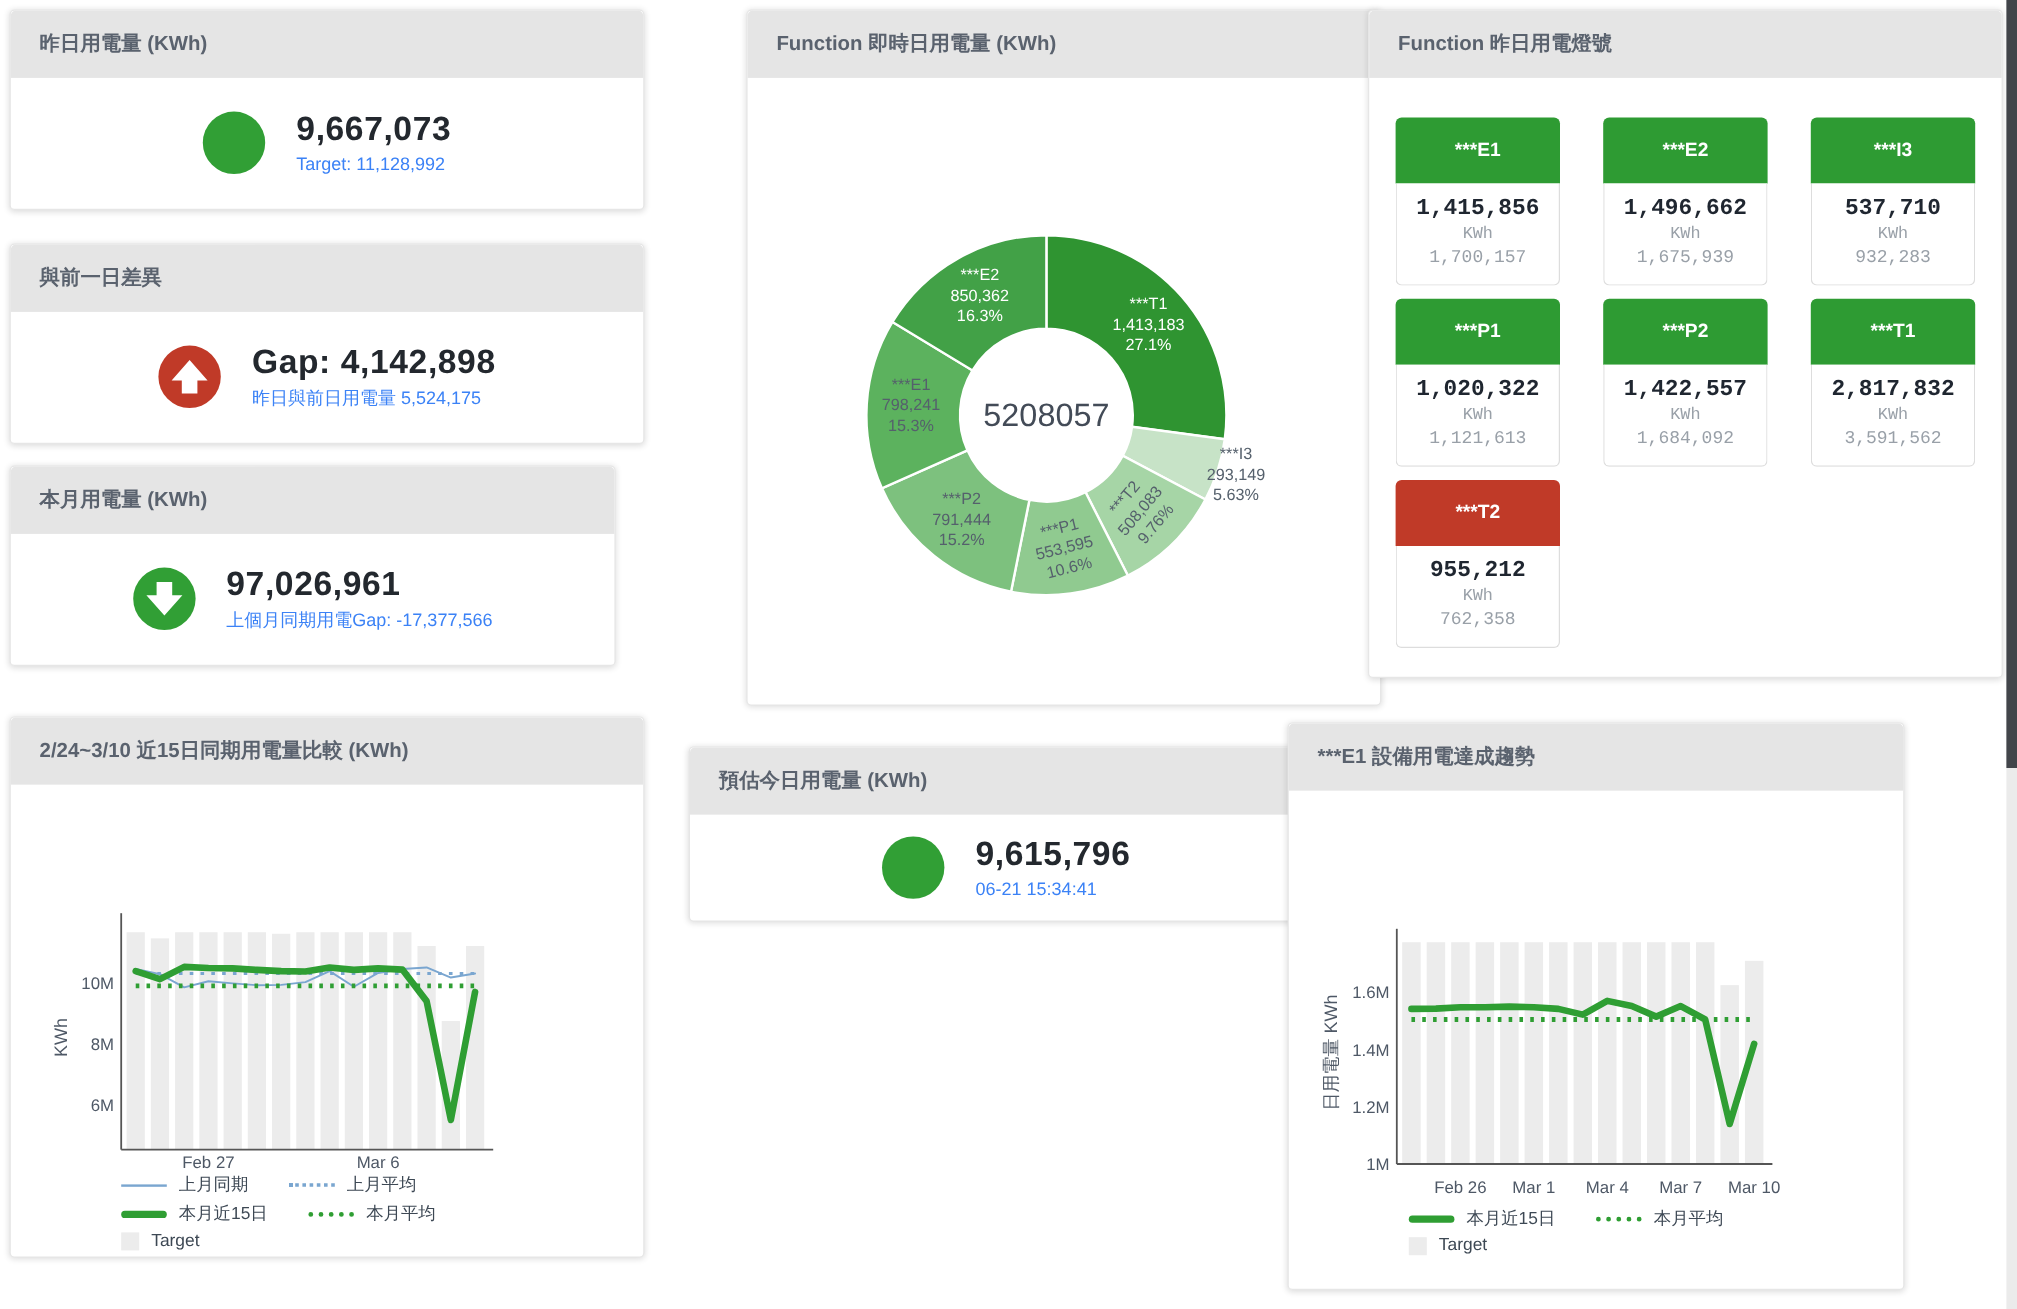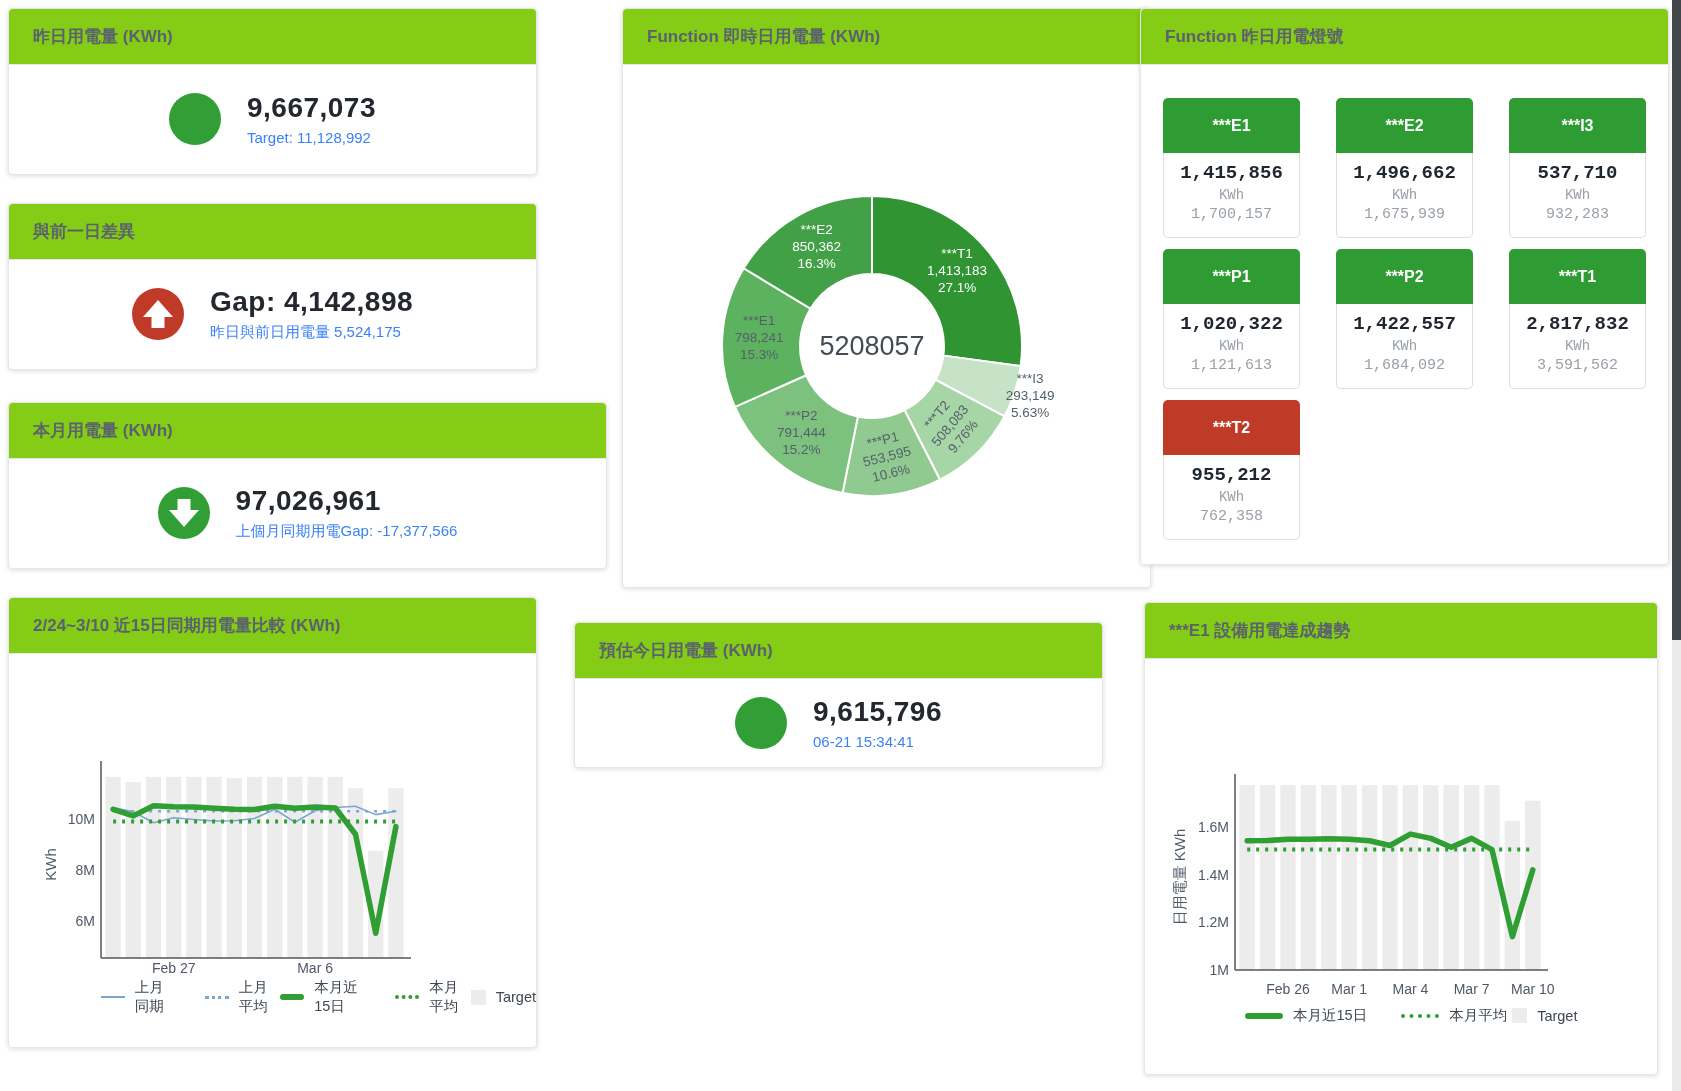--- a/index.html
+++ b/index.html
@@ -5,21 +5,21 @@
   html,body{margin:0;padding:0;}
   body{
     width:1681px;height:1091px;position:relative;background:#ffffff;
     font-family:"Liberation Sans","DejaVu Sans",sans-serif;overflow:hidden;
   }
   .card{
     position:absolute;background:#fff;border:1px solid #e6e6e6;border-radius:4px;
     box-shadow:0 1px 5px rgba(0,0,0,0.14);box-sizing:border-box;
   }
   .card-h{
-    height:55px;line-height:55px;padding:0 24px;background:#84cc16;
+    height:55px;line-height:55px;padding:0 24px;background:#e5e5e5;
     border-bottom:1px solid #e7e7e7;color:#5a626e;font-weight:bold;font-size:17px;
     border-radius:4px 4px 0 0;white-space:nowrap;overflow:hidden;
   }
   .kpi{position:absolute;top:55px;left:0;right:0;bottom:0;display:flex;align-items:center;justify-content:center;gap:26px;}
   .dot{width:52px;height:52px;border-radius:50%;flex:0 0 auto;}
   .dot.green{background:#319f35;}
   .circ{width:52px;height:52px;border-radius:50%;flex:0 0 auto;display:flex;align-items:center;justify-content:center;}
   .circ.red{background:#c03a28;}
   .circ.green{background:#319f35;}
   .kpi-v{font-size:28px;font-weight:bold;color:#23282e;letter-spacing:0.5px;}
@@ -34,21 +34,21 @@
   .tile-v{font-size:19px;font-weight:bold;color:#1f2630;}
   .tile-u{font-size:14px;color:#99a0a8;margin-top:3px;}
   .tile-t{font-size:15px;color:#99a0a8;margin-top:3px;}
   
   svg{position:absolute;left:0;top:55px;overflow:visible;}
   .tick{font-size:14px;fill:#4e5866;}
   .ylab{font-size:15px;fill:#4e5866;}
   .dlab{font-size:13.5px;}
   .dcenter{font-size:27px;fill:#434b57;}
   
-  .legend{position:absolute;display:flex;gap:5px;}
+  .legend{position:absolute;display:flex;flex-direction:column;gap:5px;}
   .lg-row{display:flex;gap:34px;align-items:center;}
   .lg-item{display:flex;align-items:center;cursor:pointer;}
   .lg-l{font-size:14.5px;color:#3d4854;}
   .sw{display:inline-block;margin-right:10px;}
   .sw-line-blue{width:38px;height:0;border-top:2px solid #7aa6d0;}
   .sw-dot-blue{width:38px;height:0;border-top:3px dotted #7aa6d0;}
   .sw-line-green{width:38px;height:6px;background:#2f9e33;border-radius:3px;}
   .sw-dot-green{width:38px;height:0;border-top:4px dotted #2f9e33;}
   .sw-box-gray{width:15px;height:15px;background:#ececec;}
   
@@ -79,21 +79,21 @@
             <path d="M26 12 L41 29 H32.5 V40 H19.5 V29 H11 Z" fill="#fff"></path>
           </svg>
       </span>
       <div>
         <div class="kpi-v">Gap: 4,142,898</div>
         <div class="kpi-s">昨日與前日用電量 5,524,175</div>
       </div>
     </div>
   </section>
 
-  <section class="card" style="left:8px;top:402px;width:599px;height:167px;">
+  <section class="card" style="left:8px;top:388px;width:505px;height:167px;">
     <header class="card-h">本月用電量 (KWh)</header>
     <div class="kpi">
       <span class="circ green">
         <svg width="52" height="52" style="position:static" viewBox="0 0 52 52">
             <path d="M26 40 L11 23 H19.5 V12 H32.5 V23 H41 Z" fill="#fff"></path>
           </svg>
       </span>
       <div>
         <div class="kpi-v">97,026,961</div>
         <div class="kpi-s">上個月同期用電Gap: -17,377,566</div>
@@ -249,21 +249,21 @@
           <div class="tile-h red">***T2</div>
           <div class="tile-b">
             <div class="tile-v">955,212</div>
             <div class="tile-u">KWh</div>
             <div class="tile-t">762,358</div>
           </div>
         </div>
       </div>
   </section>
 
-  <section class="card" style="left:1144px;top:602px;width:514px;height:473px;">
+  <section class="card" style="left:1073px;top:602px;width:514px;height:473px;">
     <header class="card-h">***E1 設備用電達成趨勢</header>
     <svg width="529" height="345">
         <rect x="94.5" y="127.1923076923077" width="15.399999999999999" height="184.80769230769232" fill="#ececec"></rect>
         <rect x="114.89999999999999" y="127.1923076923077" width="15.399999999999999" height="184.80769230769232" fill="#ececec"></rect>
         <rect x="135.3" y="127.1923076923077" width="15.399999999999999" height="184.80769230769232" fill="#ececec"></rect>
         <rect x="155.70000000000002" y="127.1923076923077" width="15.399999999999999" height="184.80769230769232" fill="#ececec"></rect>
         <rect x="176.10000000000002" y="127.1923076923077" width="15.399999999999999" height="184.80769230769232" fill="#ececec"></rect>
         <rect x="196.5" y="127.1923076923077" width="15.399999999999999" height="184.80769230769232" fill="#ececec"></rect>
         <rect x="216.9" y="127.1923076923077" width="15.399999999999999" height="184.80769230769232" fill="#ececec"></rect>
         <rect x="237.3" y="127.1923076923077" width="15.399999999999999" height="184.80769230769232" fill="#ececec"></rect>

